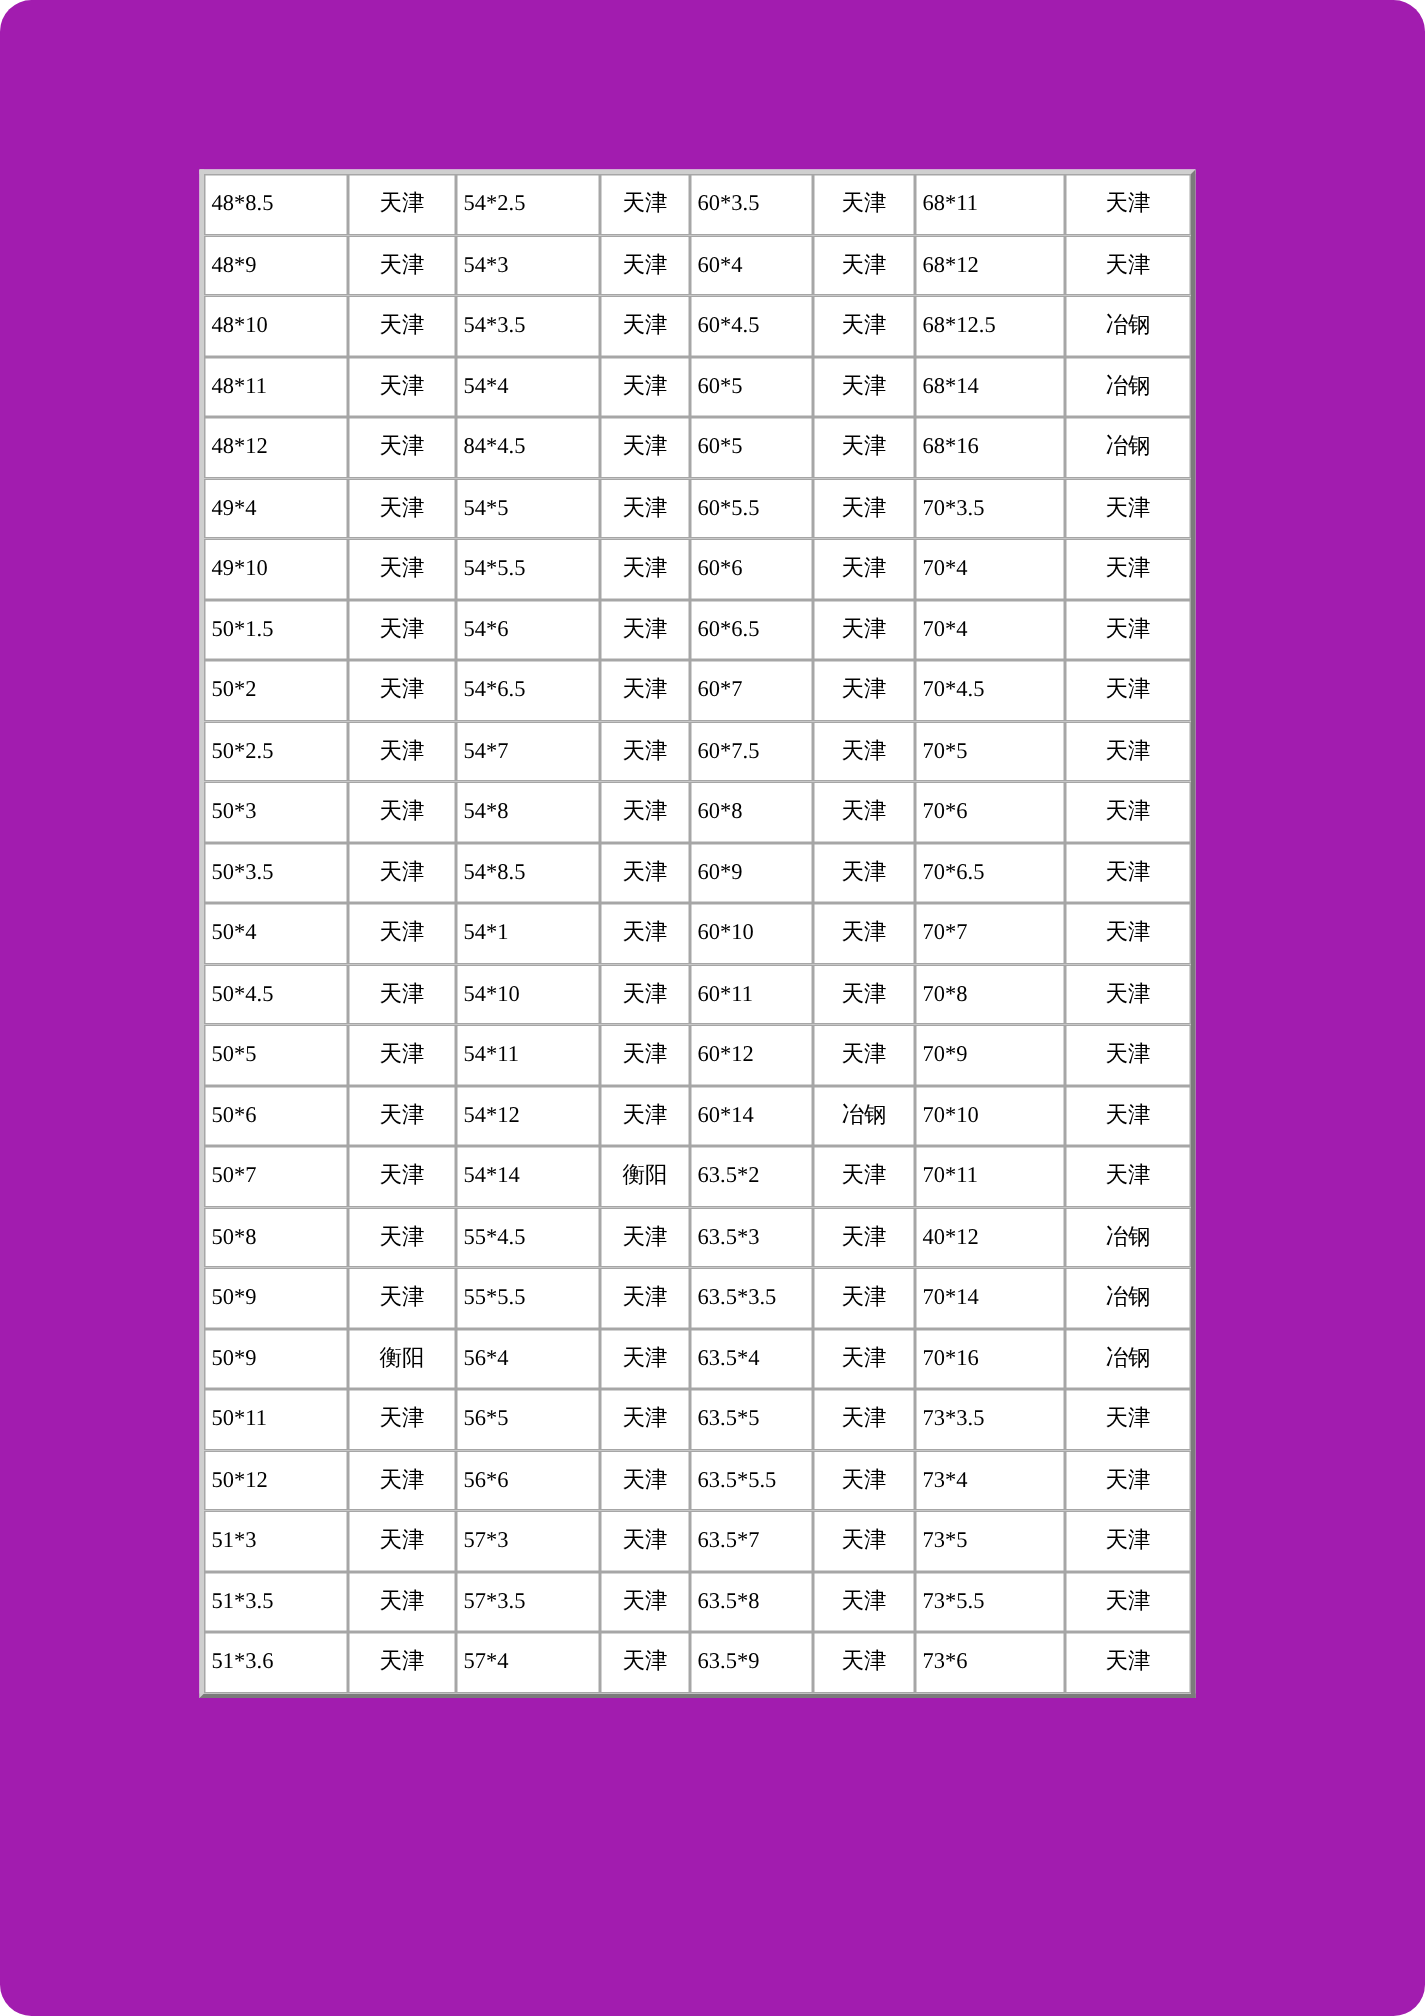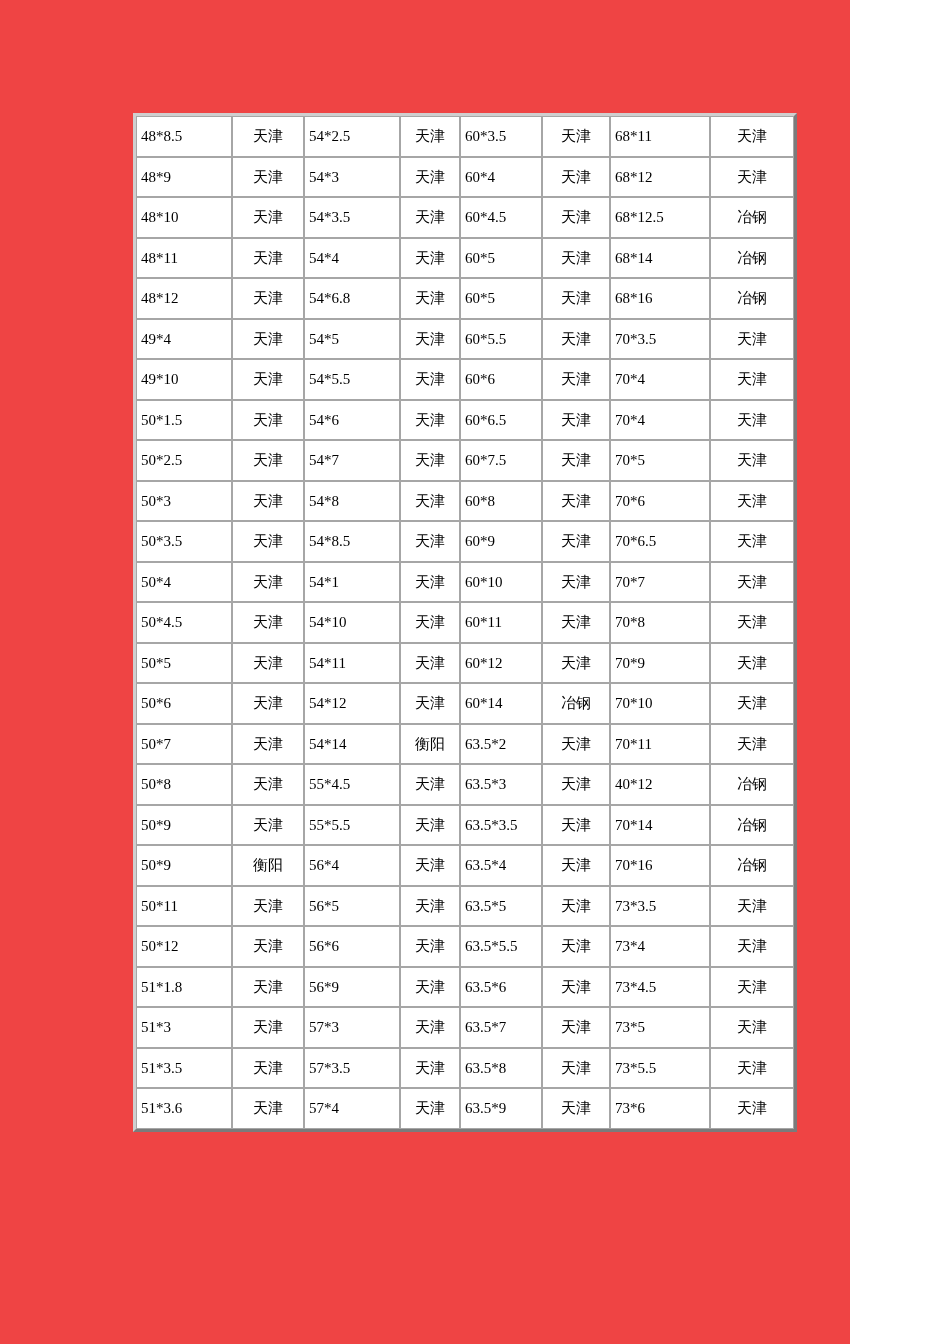--- a/index.html
+++ b/index.html
@@ -9,23 +9,24 @@
   }
   body {
     width: 950px;
     height: 1344px;
     font-family: "Liberation Serif", "DejaVu Serif", serif;
     color: #000000;
     overflow: hidden;
   }
   .page {
     position: relative;
-    width: 850px;
+    width: 950px;
     height: 1344px;
-    background: #ef4444;
+    background: #a21caf;
+    border-radius: 21px;
   }
   .table-wrap {
     position: absolute;
     left: 133px;
     top: 113px;
     width: 661px;
   }
   table.spec-table {
     border-collapse: separate;
     border-spacing: 0;
@@ -114,21 +115,21 @@
             <td class="size-cell">54*4</td>
             <td class="origin-cell">天津</td>
             <td class="size-cell">60*5</td>
             <td class="origin-cell">天津</td>
             <td class="size-cell">68*14</td>
             <td class="origin-cell">冶钢</td>
           </tr>
           <tr>
             <td class="size-cell">48*12</td>
             <td class="origin-cell">天津</td>
-            <td class="size-cell">54*6.8</td>
+            <td class="size-cell">84*4.5</td>
             <td class="origin-cell">天津</td>
             <td class="size-cell">60*5</td>
             <td class="origin-cell">天津</td>
             <td class="size-cell">68*16</td>
             <td class="origin-cell">冶钢</td>
           </tr>
           <tr>
             <td class="size-cell">49*4</td>
             <td class="origin-cell">天津</td>
             <td class="size-cell">54*5</td>
@@ -149,20 +150,30 @@
             <td class="origin-cell">天津</td>
           </tr>
           <tr>
             <td class="size-cell">50*1.5</td>
             <td class="origin-cell">天津</td>
             <td class="size-cell">54*6</td>
             <td class="origin-cell">天津</td>
             <td class="size-cell">60*6.5</td>
             <td class="origin-cell">天津</td>
             <td class="size-cell">70*4</td>
+            <td class="origin-cell">天津</td>
+          </tr>
+          <tr>
+            <td class="size-cell">50*2</td>
+            <td class="origin-cell">天津</td>
+            <td class="size-cell">54*6.5</td>
+            <td class="origin-cell">天津</td>
+            <td class="size-cell">60*7</td>
+            <td class="origin-cell">天津</td>
+            <td class="size-cell">70*4.5</td>
             <td class="origin-cell">天津</td>
           </tr>
           <tr>
             <td class="size-cell">50*2.5</td>
             <td class="origin-cell">天津</td>
             <td class="size-cell">54*7</td>
             <td class="origin-cell">天津</td>
             <td class="size-cell">60*7.5</td>
             <td class="origin-cell">天津</td>
             <td class="size-cell">70*5</td>
@@ -279,30 +290,20 @@
             <td class="origin-cell">天津</td>
           </tr>
           <tr>
             <td class="size-cell">50*12</td>
             <td class="origin-cell">天津</td>
             <td class="size-cell">56*6</td>
             <td class="origin-cell">天津</td>
             <td class="size-cell">63.5*5.5</td>
             <td class="origin-cell">天津</td>
             <td class="size-cell">73*4</td>
-            <td class="origin-cell">天津</td>
-          </tr>
-          <tr>
-            <td class="size-cell">51*1.8</td>
-            <td class="origin-cell">天津</td>
-            <td class="size-cell">56*9</td>
-            <td class="origin-cell">天津</td>
-            <td class="size-cell">63.5*6</td>
-            <td class="origin-cell">天津</td>
-            <td class="size-cell">73*4.5</td>
             <td class="origin-cell">天津</td>
           </tr>
           <tr>
             <td class="size-cell">51*3</td>
             <td class="origin-cell">天津</td>
             <td class="size-cell">57*3</td>
             <td class="origin-cell">天津</td>
             <td class="size-cell">63.5*7</td>
             <td class="origin-cell">天津</td>
             <td class="size-cell">73*5</td>

